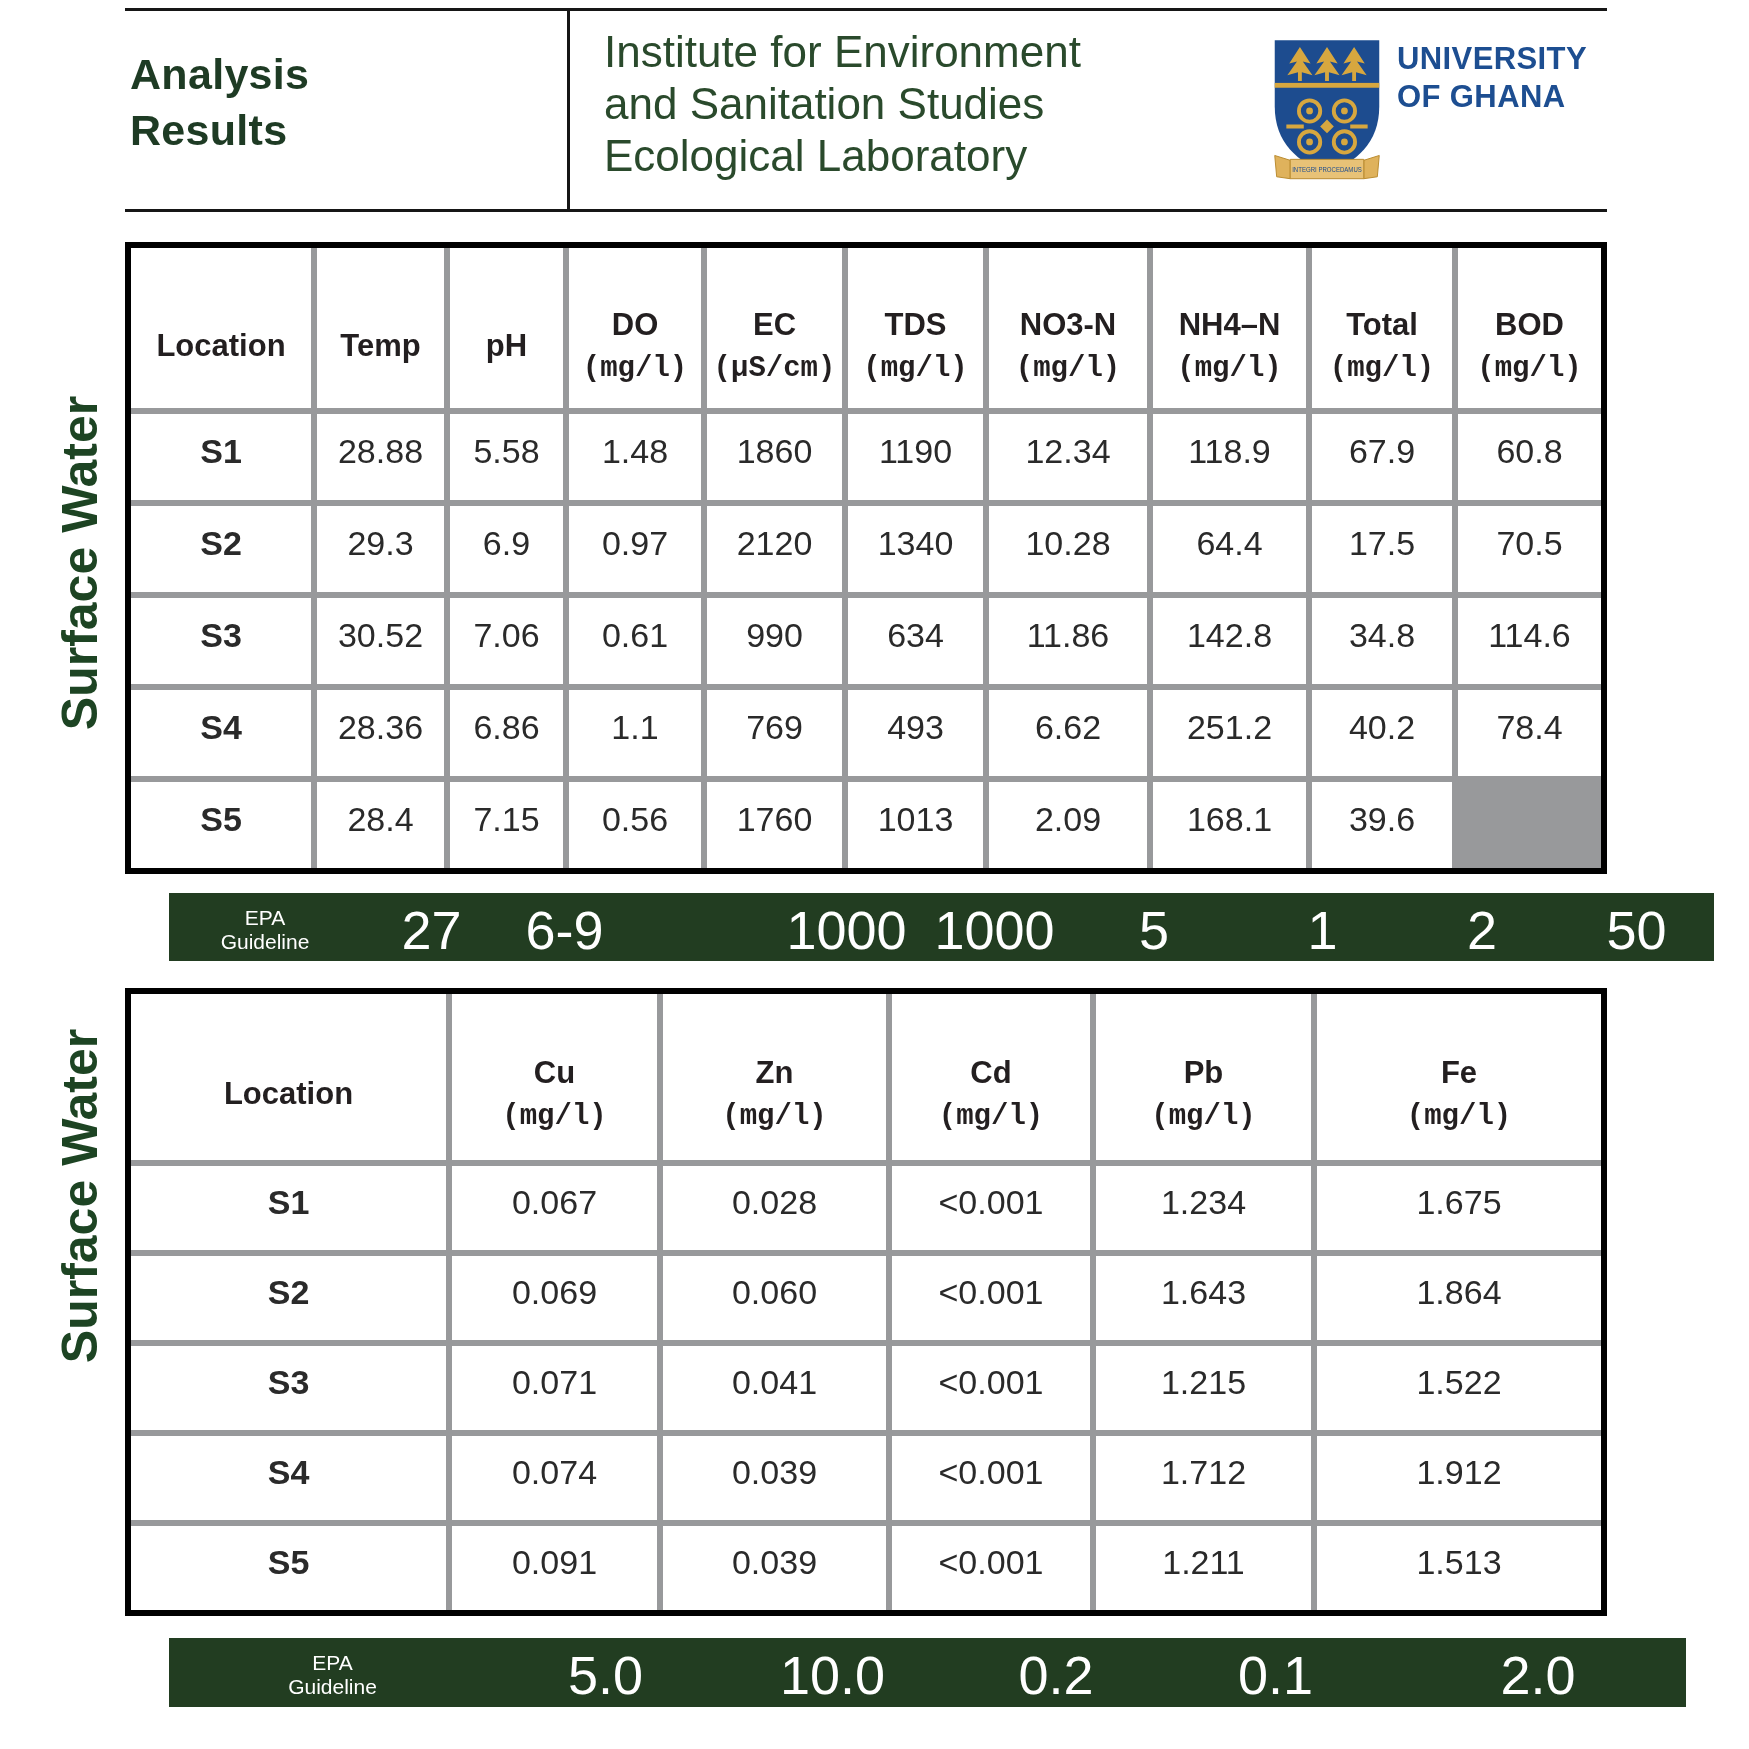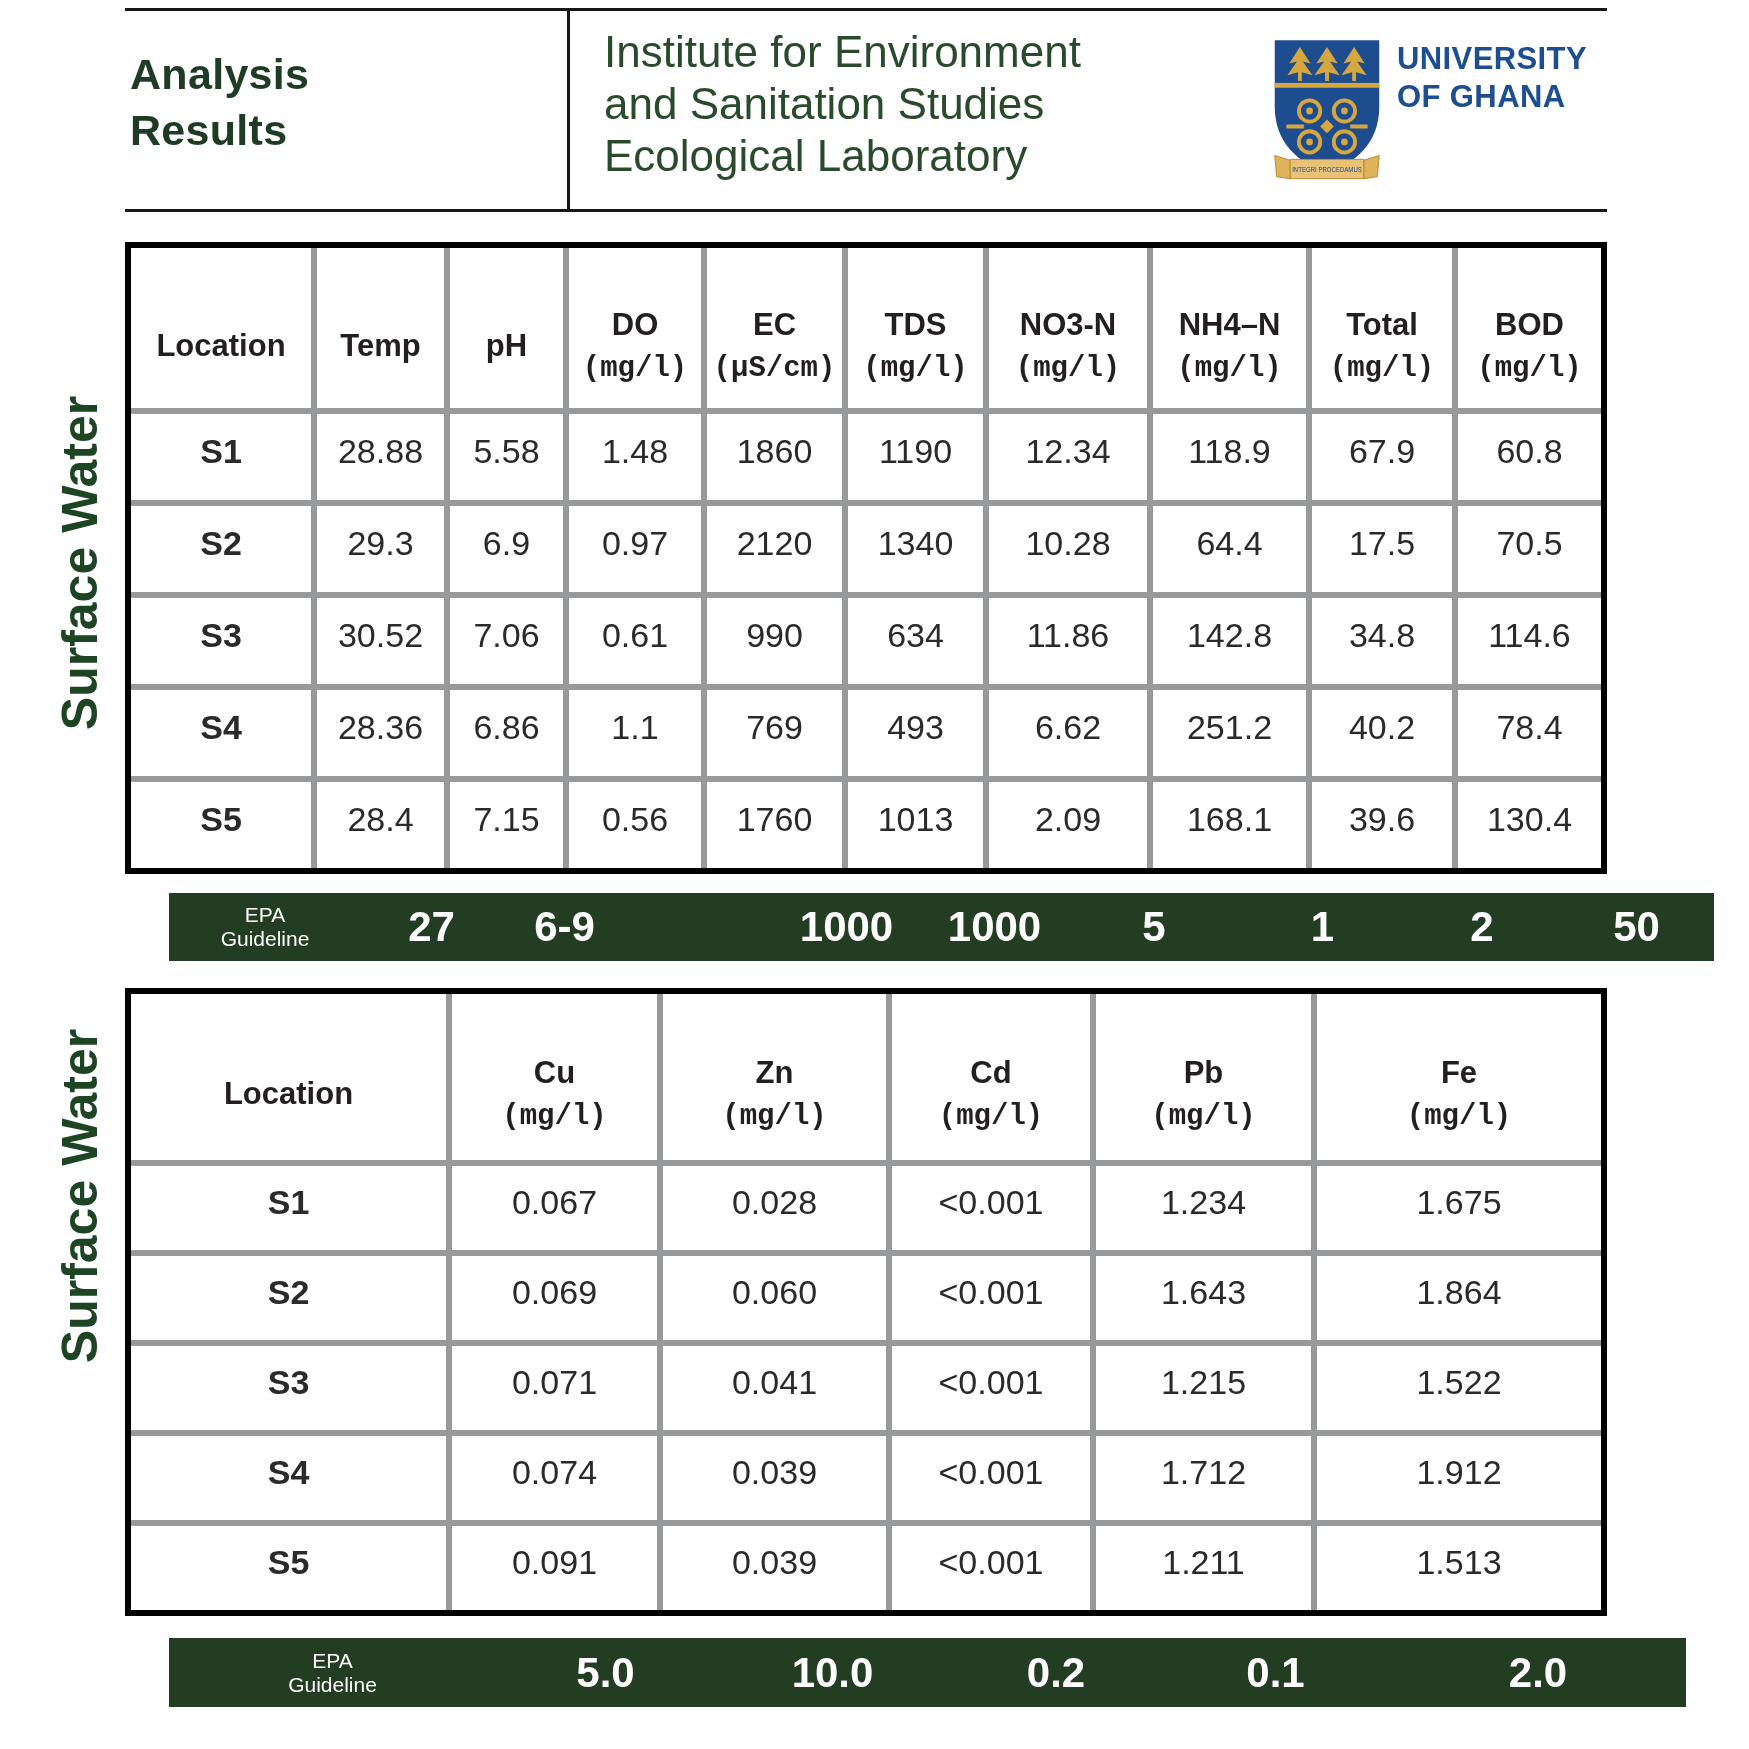--- a/index.html
+++ b/index.html
@@ -78,21 +78,21 @@
   
   .epa {
     position: absolute; left: 137px;
     display: grid; gap: 13px;
     border: 6px solid transparent;
     background: #223d21; color: #ffffff; margin-left: 32px;
   }
   #epa1 { top: 893px; height: 68px; }
   #epa2 { top: 1638px; height: 69px; }
   .epa .cell { display: flex; align-items: center; justify-content: center; height: 100%; }
-  .epa-val { font-size: 42px; font-weight: bold; }
+  .epa-val { font-size: 54px; font-weight: normal; }
   .epa-label { flex-direction: column; font-size: 21px; line-height: 24px; }
 </style>
 </head>
 <body>
 
 <div class="page">
 
   <div class="rule" id="top-rule"></div>
   <div class="rule" id="header-divider"></div>
   <div class="rule" id="header-rule"></div>
@@ -226,21 +226,20 @@
       <div class="cell vcell">78.4</div>
       <div class="cell vcell loc">S5</div>
       <div class="cell vcell">28.4</div>
       <div class="cell vcell">7.15</div>
       <div class="cell vcell">0.56</div>
       <div class="cell vcell">1760</div>
       <div class="cell vcell">1013</div>
       <div class="cell vcell">2.09</div>
       <div class="cell vcell">168.1</div>
       <div class="cell vcell">39.6</div>
-      <div class="cell vcell">130.4</div>
     </div>
 
   <div class="epa cols-t1" id="epa1">
       <div class="cell epa-label">
         <div>EPA</div>
         <div>Guideline</div>
       </div>
       <div class="cell epa-val">27</div>
       <div class="cell epa-val">6-9</div>
       <div class="cell epa-val"></div>

